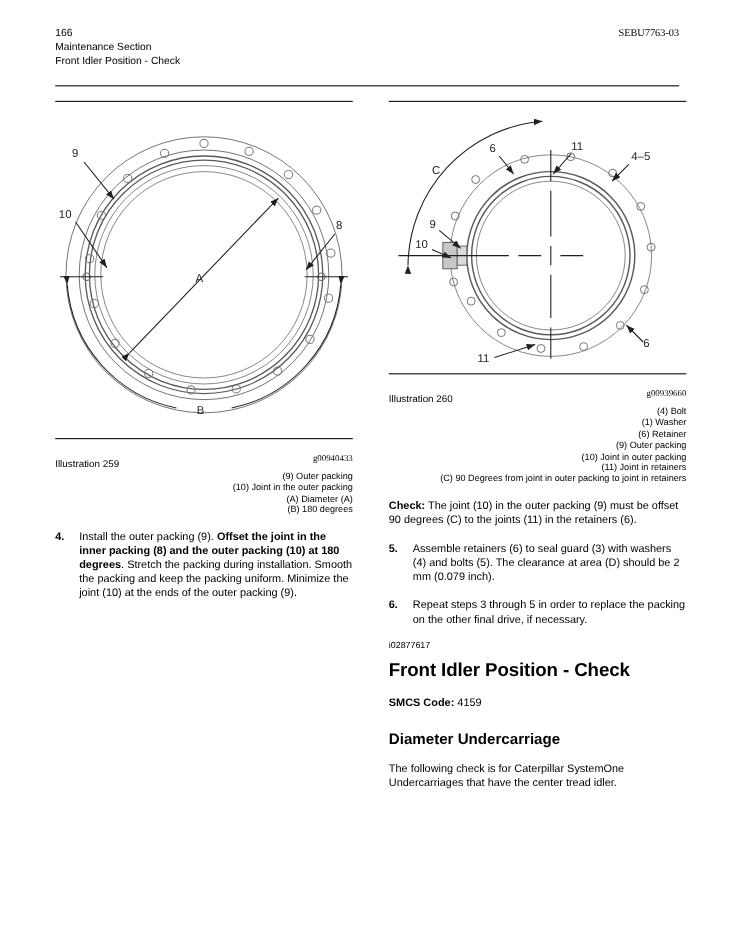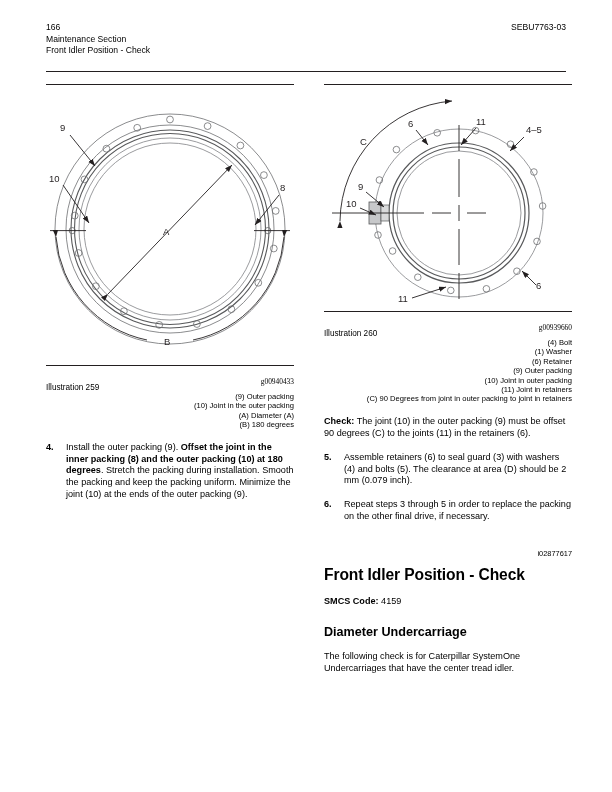--- a/index.html
+++ b/index.html
@@ -31,20 +31,21 @@
   }
   .hdr-left {
     float: left;
     font-size: 8.6px;
     line-height: 11.6px;
   }
   .hdr-right {
     float: right;
     font-size: 8.6px;
     line-height: 11.6px;
+    font-family: Liberation Serif, serif;
   }
   .hdr-rule {
     position: absolute;
     left: 46px;
     width: 520px;
     height: 0;
     border-top: 1px solid #231f20;
   }
   #hdr-rule-1 { top: 71px; }
 
@@ -120,23 +121,22 @@
     position: absolute;
     left: 0;
     top: 0;
     font-weight: bold;
     font-size: 9.1px;
   }
   .step b { font-weight: bold; }
 
   
   .sect-ref {
-    margin-top: 26px;
+    margin-top: 10px;
     font-size: 7.4px;
-    text-align: right;
     line-height: 9px;
   }
   h1.sect-title {
     font-size: 15.6px;
     font-weight: bold;
     margin: 7px 0 0 0;
     line-height: 19px;
     letter-spacing: -0.1px;
   }
   .smcs {

